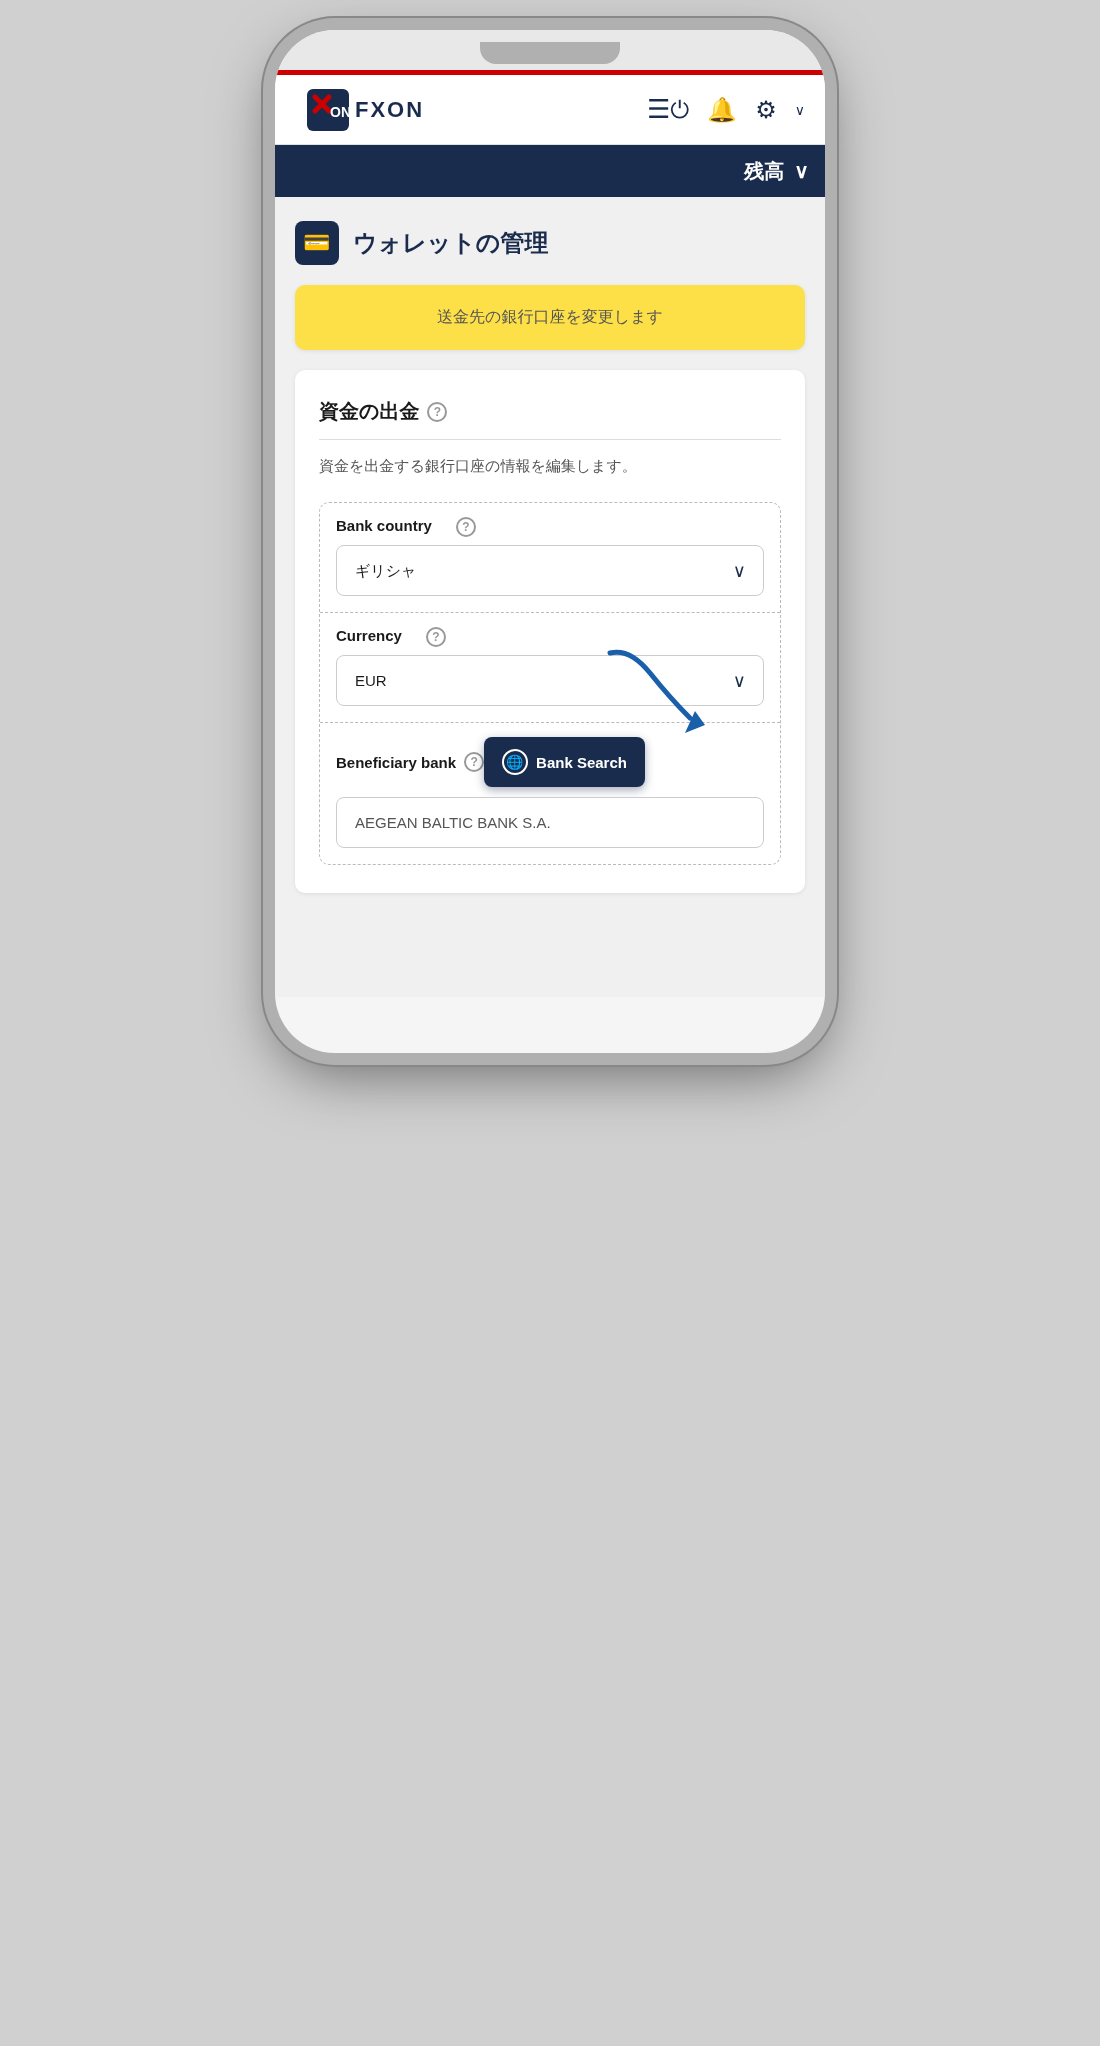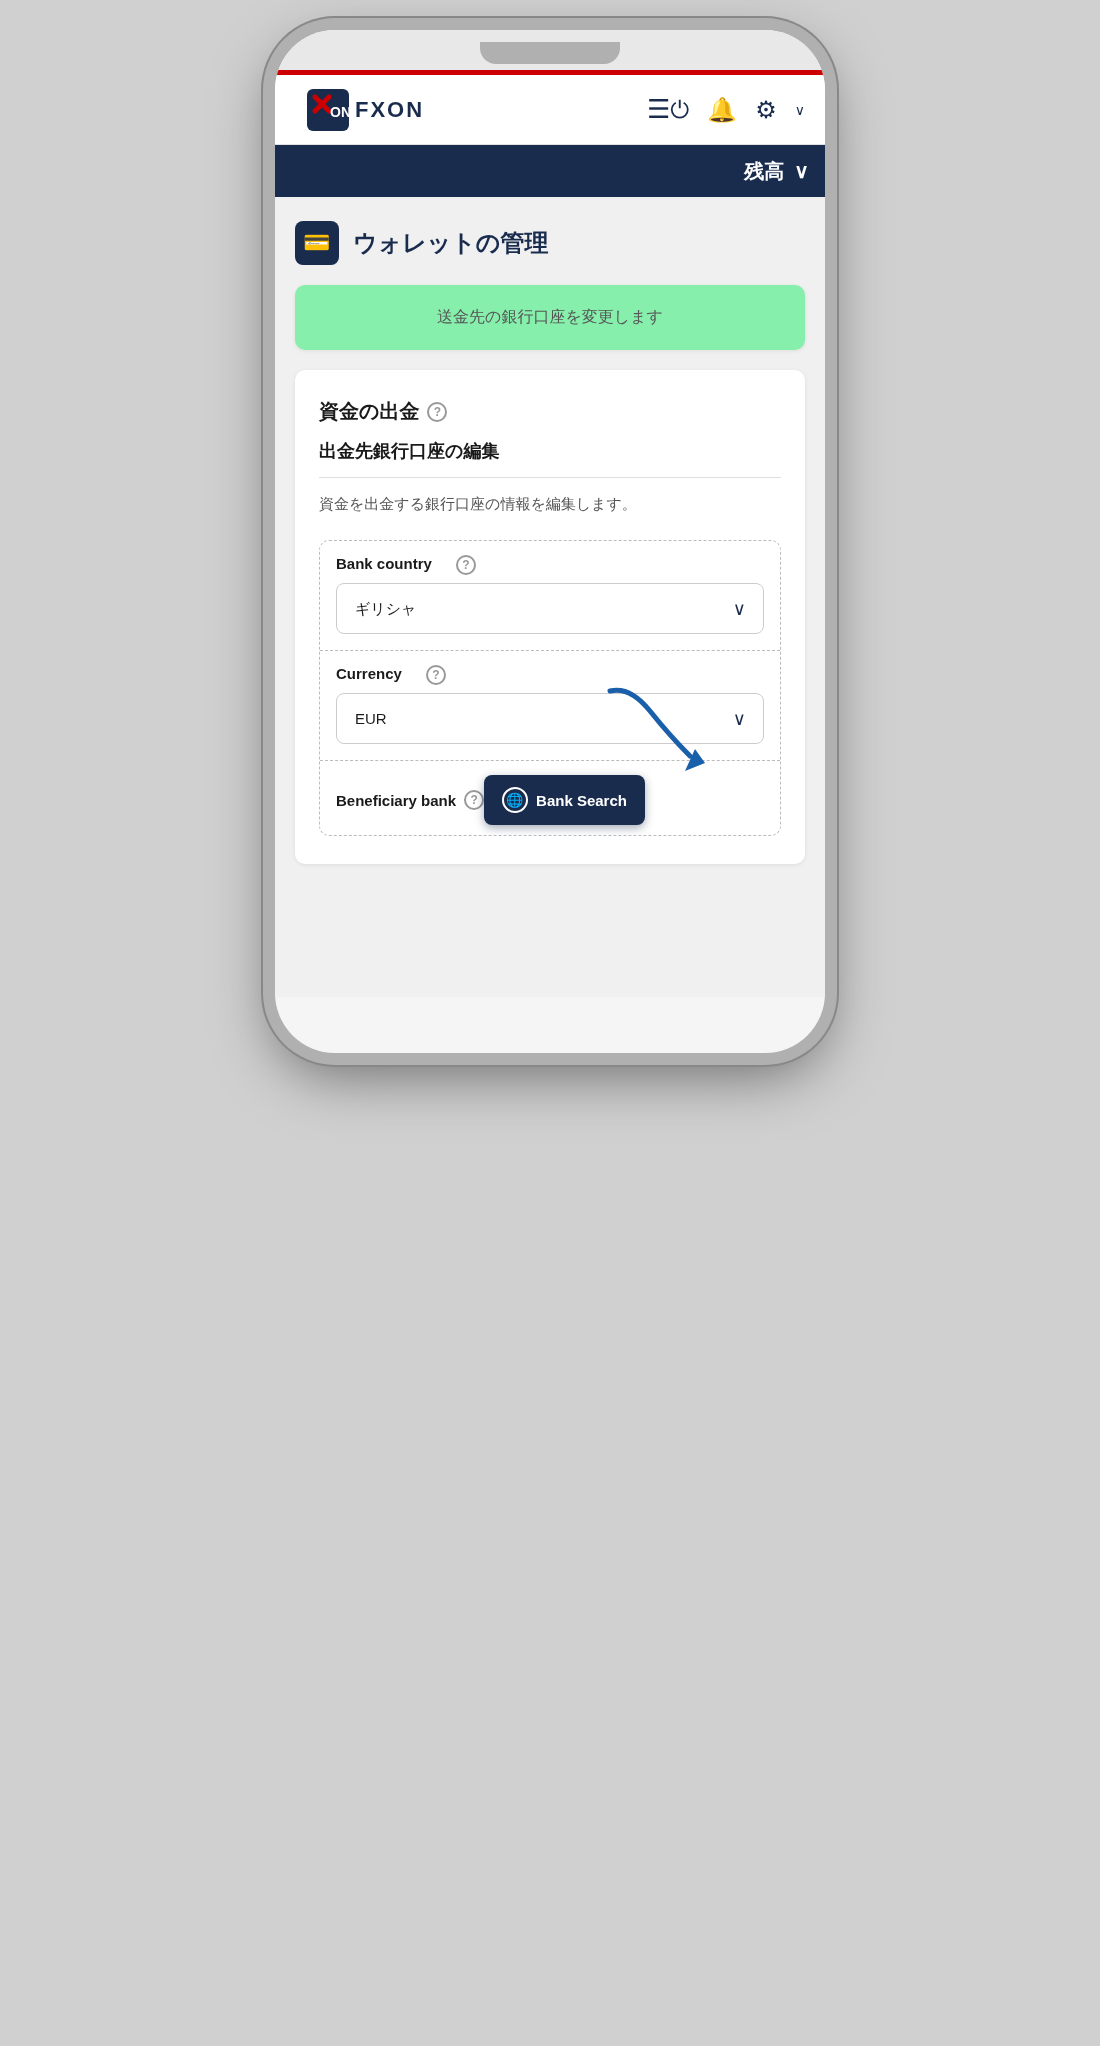--- a/index.html
+++ b/index.html
@@ -144,21 +144,21 @@
     }
 
     .page-title {
       font-size: 24px;
       font-weight: 700;
       color: #1a2c4e;
     }
 
     
     .info-card {
-      background: #86efac;
+      background: #fde047;
       border-radius: 10px;
       padding: 22px 20px;
       text-align: center;
       color: #555;
       font-size: 16px;
       margin-bottom: 20px;
       box-shadow: 0 1px 4px rgba(0,0,0,0.08);
     }
 
     
@@ -383,21 +383,20 @@
       <span>送金先の銀行口座を変更します</span>
     </div>
 
     <div class="section-card">
 
       <div class="section-title">
         <span>資金の出金</span>
         <span class="help-icon">?</span>
       </div>
 
-      <div class="section-subtitle">出金先銀行口座の編集</div>
 
       <hr class="section-divider">
 
       <div class="section-desc">資金を出金する銀行口座の情報を編集します。</div>
 
       <div class="form-card">
 
         <div class="field-group">
           <div class="field-label-row">
             <span class="field-label">Bank country</span>
@@ -440,20 +439,23 @@
             <div style="display:flex;align-items:center;gap:8px;">
               <span class="field-label">Beneficiary bank</span>
               <span class="help-icon">?</span>
             </div>
             <button class="bank-search-btn">
               <span class="globe-icon-circle">🌐</span>
               <span>Bank Search</span>
             </button>
           </div>
 
+          <div class="bank-input-wrapper">
+            <input class="bank-input" type="text" value="AEGEAN BALTIC BANK S.A." placeholder="AEGEAN BALTIC BANK S.A." style="">
+          </div>
         </div>
 
       </div>
 
     </div>
 
   </div>
 
 </div>
 

